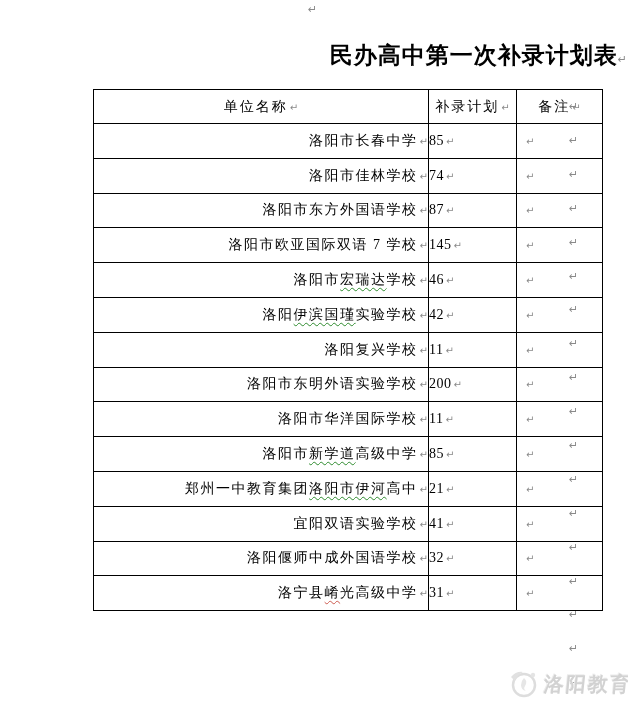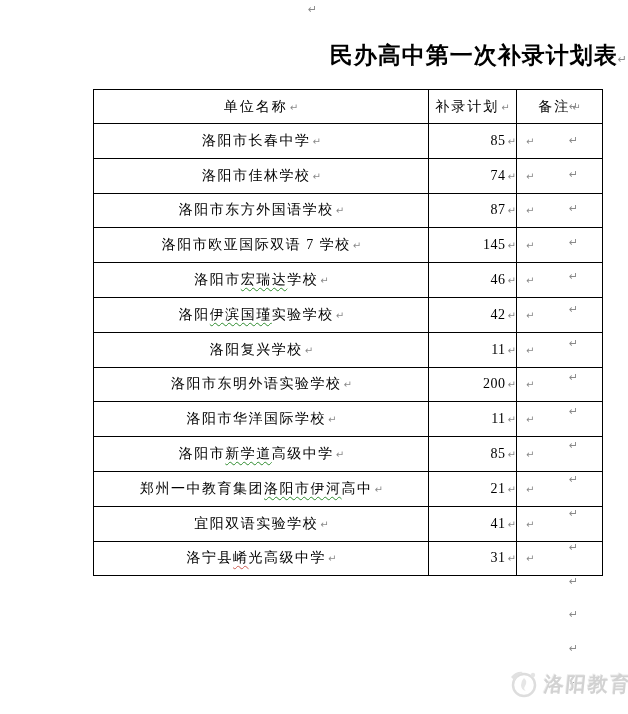--- a/index.html
+++ b/index.html
@@ -25,22 +25,22 @@
   }
   .plan-table col.c1 { width:335px; }
   .plan-table col.c2 { width:88px; }
   .plan-table col.c3 { width:86px; }
   .plan-table th, .plan-table td {
     border:1px solid #000; font-size:14px; font-weight:normal;
     vertical-align:middle; padding:0; overflow:hidden; white-space:nowrap;
   }
   .plan-table th { height:33px; text-align:center; letter-spacing:2px; }
   .plan-table td { height:33.8px; }
-  td.c-name { text-align:center; padding-left:1px; letter-spacing:1.5px; }
-  td.c-plan { text-align:right; letter-spacing:0.5px; }
+  td.c-name { text-align:right; padding-left:1px; letter-spacing:1.5px; }
+  td.c-plan { text-align:left; letter-spacing:0.5px; }
   td.c-note { text-align:left; padding-left:7px; }
   .endmark {
     color:#8a8a8a; font-size:10px; margin-left:2px;
     font-family:"DejaVu Sans",sans-serif; letter-spacing:0;
   }
   .sq-green {
     text-decoration:underline wavy #2e8b2e;
     text-decoration-thickness:1px; text-underline-offset:3px;
   }
   .sq-red {
@@ -144,20 +144,25 @@
           <td class="c-name"><span>郑州一中教育集团</span><span class="sq-green">洛阳市伊河</span><span>高中</span><span class="endmark">↵</span></td>
           <td class="c-plan"><span>21</span><span class="endmark">↵</span></td>
           <td class="c-note"><span class="endmark">↵</span></td>
         </tr>
         <tr>
           <td class="c-name"><span>宜阳双语实验学校</span><span class="endmark">↵</span></td>
           <td class="c-plan"><span>41</span><span class="endmark">↵</span></td>
           <td class="c-note"><span class="endmark">↵</span></td>
         </tr>
         <tr>
+          <td class="c-name"><span>洛阳偃师中成外国语学校</span><span class="endmark">↵</span></td>
+          <td class="c-plan"><span>32</span><span class="endmark">↵</span></td>
+          <td class="c-note"><span class="endmark">↵</span></td>
+        </tr>
+        <tr>
           <td class="c-name"><span>洛宁县</span><span class="sq-red">崤</span><span>光高级中学</span><span class="endmark">↵</span></td>
           <td class="c-plan"><span>31</span><span class="endmark">↵</span></td>
           <td class="c-note"><span class="endmark">↵</span></td>
         </tr>
       </tbody>
   </table>
 
   <div class="row-end-markers">
       <div class="mk pilcrow" style="height: 34.5px;">↵</div>
       <div class="mk pilcrow" style="height: 33.9px;">↵</div>

